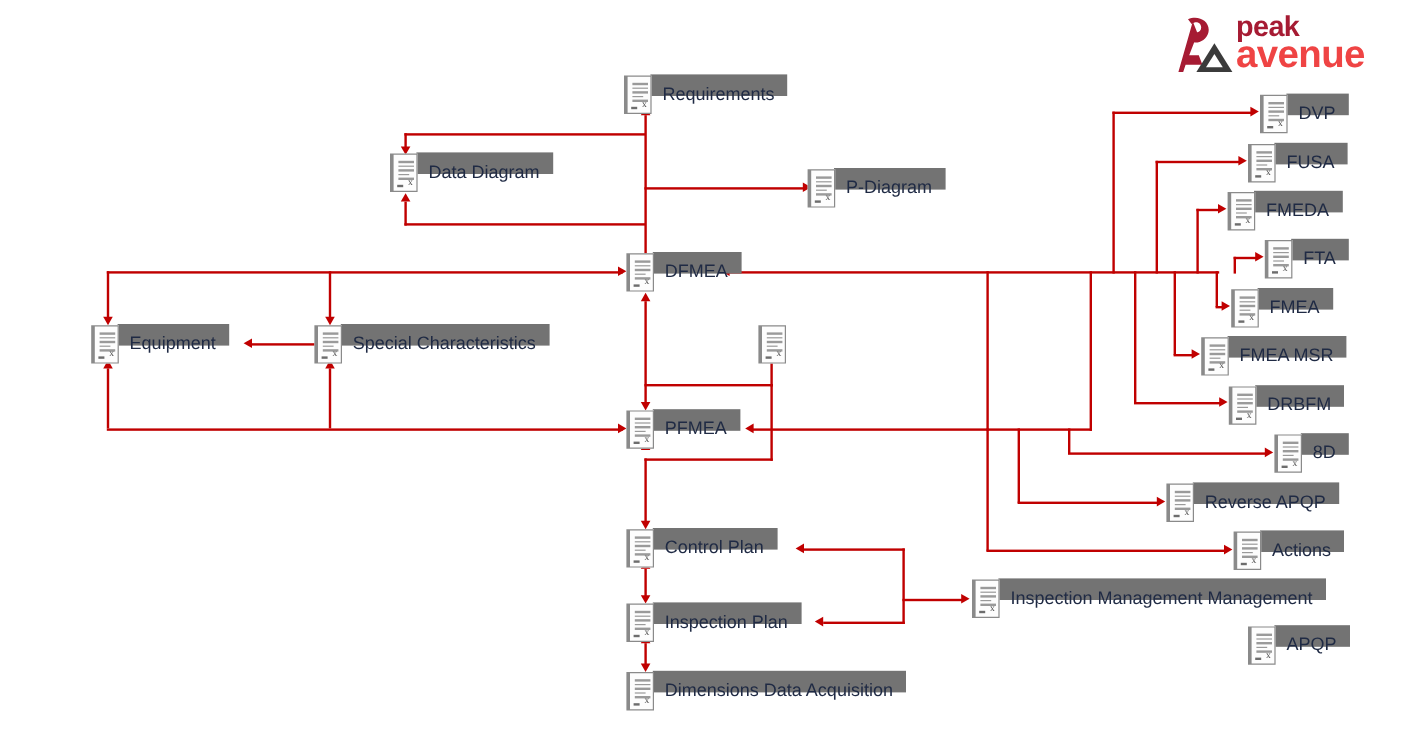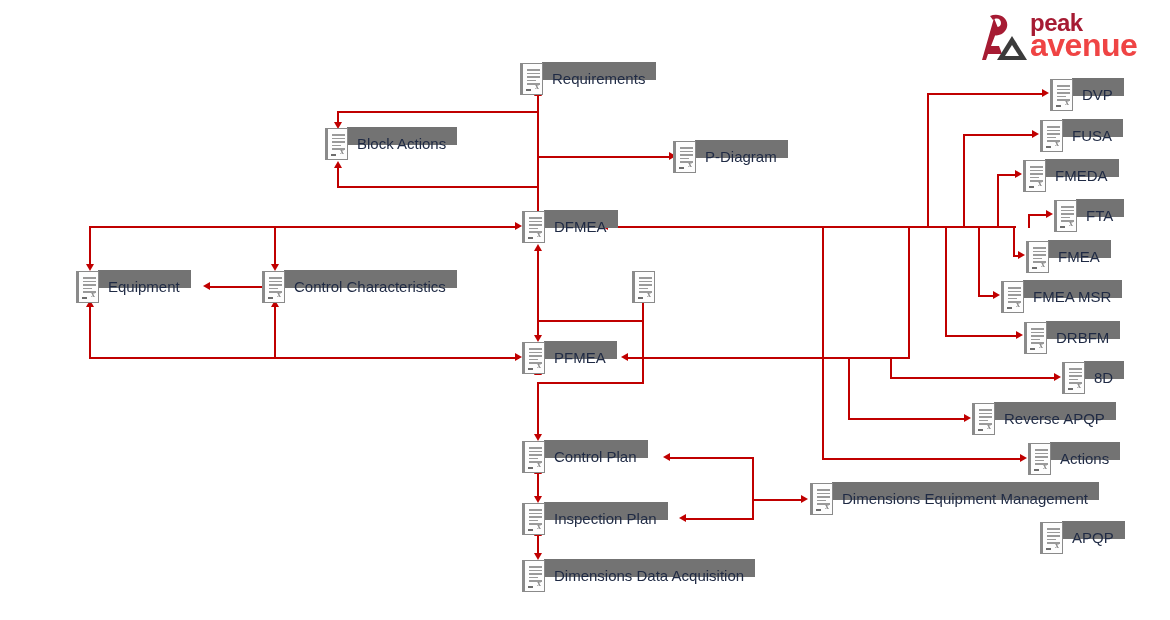--- a/index.html
+++ b/index.html
@@ -191,21 +191,21 @@
   <div class="node" style="left:325px;top:127px;">
     <span class="doc">
         <i class="l1"></i>
         <i class="l2"></i>
         <i class="l3"></i>
         <i class="l4"></i>
         <i class="l5"></i>
         <i class="dash"></i>
         <b>x</b>
       </span>
-    <span class="lbl">Block Actions</span>
+    <span class="lbl">Data Diagram</span>
   </div>
 
   <div class="node" style="left:673px;top:140px;">
     <span class="doc">
         <i class="l1"></i>
         <i class="l2"></i>
         <i class="l3"></i>
         <i class="l4"></i>
         <i class="l5"></i>
         <i class="dash"></i>
@@ -243,21 +243,21 @@
   <div class="node" style="left:262px;top:270px;">
     <span class="doc">
         <i class="l1"></i>
         <i class="l2"></i>
         <i class="l3"></i>
         <i class="l4"></i>
         <i class="l5"></i>
         <i class="dash"></i>
         <b>x</b>
       </span>
-    <span class="lbl">Control Characteristics</span>
+    <span class="lbl">Special Characteristics</span>
   </div>
 
   <div class="node" style="left:632px;top:270px;">
     <span class="doc">
         <i class="l1"></i>
         <i class="l2"></i>
         <i class="l3"></i>
         <i class="l4"></i>
         <i class="l5"></i>
         <i class="dash"></i>
@@ -320,21 +320,21 @@
   <div class="node" style="left:810px;top:482px;">
     <span class="doc">
         <i class="l1"></i>
         <i class="l2"></i>
         <i class="l3"></i>
         <i class="l4"></i>
         <i class="l5"></i>
         <i class="dash"></i>
         <b>x</b>
       </span>
-    <span class="lbl">Dimensions Equipment Management</span>
+    <span class="lbl">Inspection Management Management</span>
   </div>
 
   <div class="node" style="left:1050px;top:78px;">
     <span class="doc">
         <i class="l1"></i>
         <i class="l2"></i>
         <i class="l3"></i>
         <i class="l4"></i>
         <i class="l5"></i>
         <i class="dash"></i>

